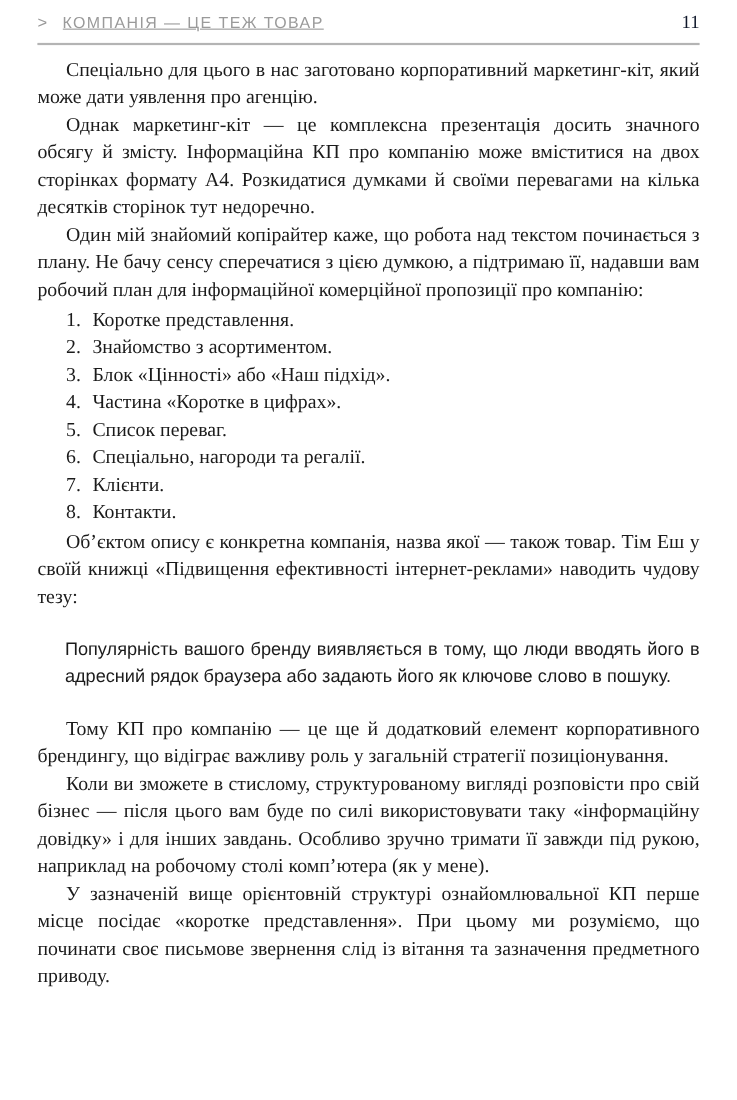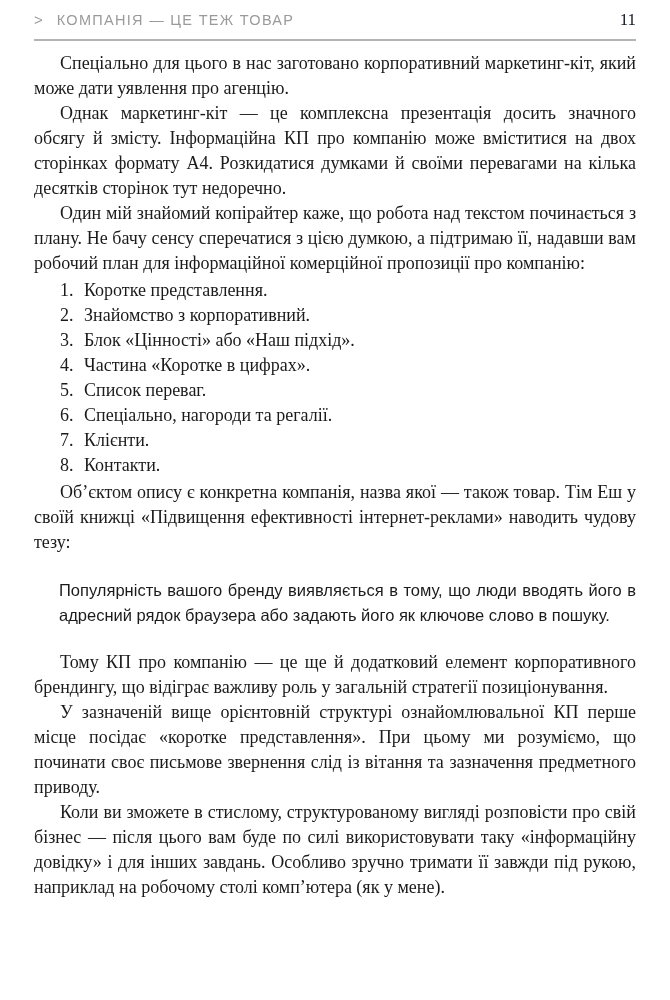--- a/index.html
+++ b/index.html
@@ -29,20 +29,21 @@
     font-size: 15px;
   }
   .page-header .title {
     flex: 1;
     color: #9a9a9a;
     font-family: "Liberation Sans", sans-serif;
     font-size: 14.5px;
     letter-spacing: 1.3px;
     white-space: nowrap;
     overflow: hidden;
+    text-decoration: underline;
   }
   .page-header .pagenum {
     color: #0f172a;
     font-family: "Liberation Serif", serif;
     font-size: 17px;
   }
   main.body-text {
     margin-top: 10px;
     font-family: "Liberation Serif", serif;
     font-size: 18px;
@@ -84,31 +85,31 @@
     <span class="pagenum">11</span>
   </header>
 
   <main class="body-text">
     <p>Спеціально для цього в нас заготовано корпоративний маркетинг-кіт, який може дати уявлення про агенцію.</p>
     <p>Однак маркетинг-кіт — це комплексна презентація досить значного обсягу й змісту. Інформаційна КП про компанію може вміститися на двох сторінках формату А4. Розкидатися думками й своїми перевагами на кілька десятків сторінок тут недоречно.</p>
     <p>Один мій знайомий копірайтер каже, що робота над текстом починається з плану. Не бачу сенсу сперечатися з цією думкою, а підтримаю її, надавши вам робочий план для інформаційної комерційної пропозиції про компанію:</p>
 
     <ol class="plan-list">
       <li>Коротке представлення.</li>
-      <li>Знайомство з корпоративний.</li>
+      <li>Знайомство з асортиментом.</li>
       <li>Блок «Цінності» або «Наш підхід».</li>
       <li>Частина «Коротке в цифрах».</li>
       <li>Список переваг.</li>
       <li>Спеціально, нагороди та регалії.</li>
       <li>Клієнти.</li>
       <li>Контакти.</li>
     </ol>
 
     <p>Об’єктом опису є конкретна компанія, назва якої — також товар. Тім Еш у своїй книжці «Підвищення ефективності інтернет-реклами» наводить чудову тезу:</p>
 
     <blockquote class="quote-block">Популярність вашого бренду виявляється в тому, що люди вводять його в адресний рядок браузера або задають його як ключове слово в пошуку.</blockquote>
 
     <p>Тому КП про компанію — це ще й додатковий елемент корпоративного брендингу, що відіграє важливу роль у загальній стратегії позиціонування.</p>
+    <p>Коли ви зможете в стислому, структурованому вигляді розповісти про свій бізнес — після цього вам буде по силі використовувати таку «інформаційну довідку» і для інших завдань. Особливо зручно тримати її завжди під рукою, наприклад на робочому столі комп’ютера (як у мене).</p>
     <p>У зазначеній вище орієнтовній структурі ознайомлювальної КП перше місце посідає «коротке представлення». При цьому ми розуміємо, що починати своє письмове звернення слід із вітання та зазначення предметного приводу.</p>
-    <p>Коли ви зможете в стислому, структурованому вигляді розповісти про свій бізнес — після цього вам буде по силі використовувати таку «інформаційну довідку» і для інших завдань. Особливо зручно тримати її завжди під рукою, наприклад на робочому столі комп’ютера (як у мене).</p>
   </main>
 
 </div>
 
 </body></html>

